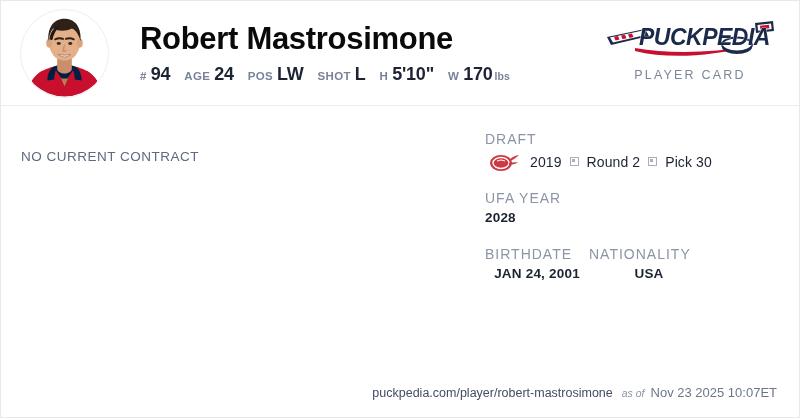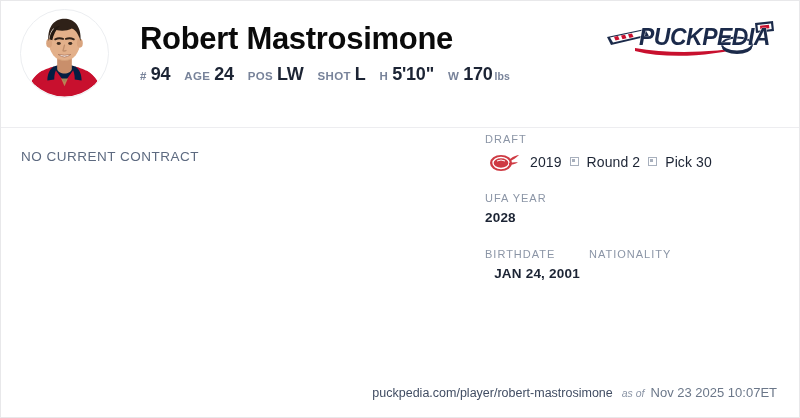--- a/index.html
+++ b/index.html
@@ -19,21 +19,21 @@
     border: 1px solid #e8e8ea;
     box-sizing: border-box;
     overflow: hidden;
   }
 
   
   #header {
     position: absolute;
     left: 0; top: 0;
     width: 800px;
-    height: 127px;
+    height: 105px;
     border-bottom: 1px solid #ededf0;
     box-sizing: border-box;
   }
   #avatar {
     position: absolute;
     left: 19px; top: 8px;
     width: 89px; height: 89px;
     border-radius: 50%;
     border: 1px solid #eceef1;
     background: #ffffff;
@@ -109,21 +109,21 @@
     letter-spacing: 0.5px;
   }
 
   
   #info-col {
     position: absolute;
     left: 484px; top: 131px;
     width: 300px;
   }
   .field-label {
-    font-size: 11px;
+    font-size: 14px;
     color: #8b95a6;
     letter-spacing: 1.0px;
     text-transform: uppercase;
     line-height: 14px;
   }
   .field-value {
     font-size: 13.5px;
     font-weight: bold;
     color: #1c2434;
     letter-spacing: 0.2px;
@@ -286,20 +286,21 @@
         <path d="M152.5 10 L166 8.5 L166.7 14 L153 15.7 Z" fill="#ffffff"></path>
         <path d="M155 10.8 L164 9.8 L164.4 13.2 L155.4 14.2 Z" fill="#c8102e"></path>
 
         <path d="M30 36 C62 44 104 42 146 31 C106 38 64 39 30 33 Z" fill="#c8102e"></path>
 
         <ellipse cx="132" cy="32" rx="15" ry="7" fill="#1b2a4a"></ellipse>
         <ellipse cx="132" cy="29.5" rx="15" ry="7" fill="#ffffff" stroke="#1b2a4a" stroke-width="2"></ellipse>
 
         <text x="34" y="30" font-family="'Liberation Sans',sans-serif" font-size="23" font-weight="bold" font-style="italic" fill="#1b2a4a" letter-spacing="-0.5" stroke="#ffffff" stroke-width="0.7" paint-order="stroke">PUCKPEDIA</text>
       </svg>
+      <div id="logo-sub">PLAYER CARD</div>
     </div>
   </div>
 
   <div id="no-contract">NO CURRENT CONTRACT</div>
 
   <div id="info-col">
 
     <div id="draft-block">
       <div class="field-label">DRAFT</div>
       <div id="draft-line">
@@ -329,20 +330,21 @@
       <div class="field-value">2028</div>
     </div>
 
     <div id="bd-row">
       <div id="bd-col">
         <div class="field-label">BIRTHDATE</div>
         <div class="field-value">JAN 24, 2001</div>
       </div>
       <div id="nat-col">
         <div class="field-label">NATIONALITY</div>
+        <div class="field-value">USA</div>
       </div>
     </div>
   </div>
 
   <div id="footer">
     <span id="footer-url">puckpedia.com/player/robert-mastrosimone</span>
     <span id="footer-asof">as of</span>
     <span id="footer-date">Nov 23 2025 10:07ET</span>
   </div>
 

